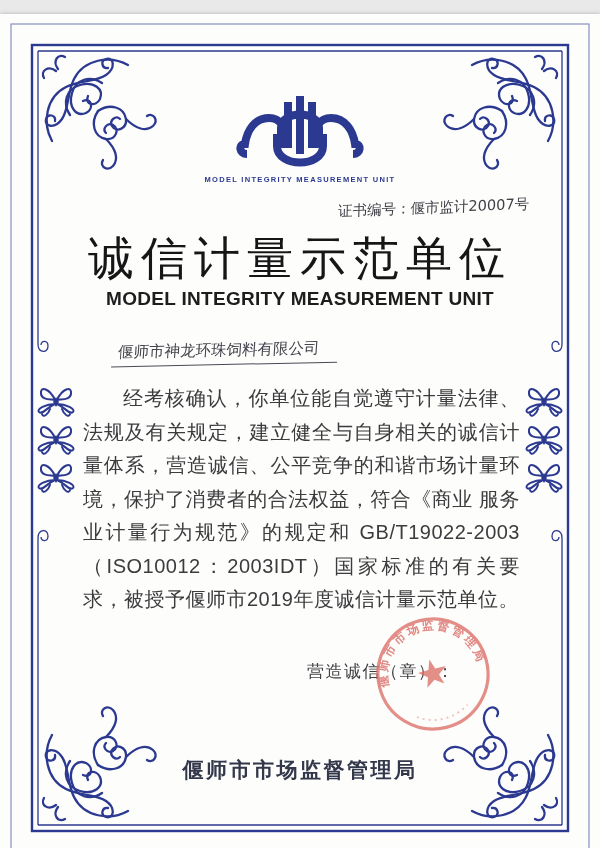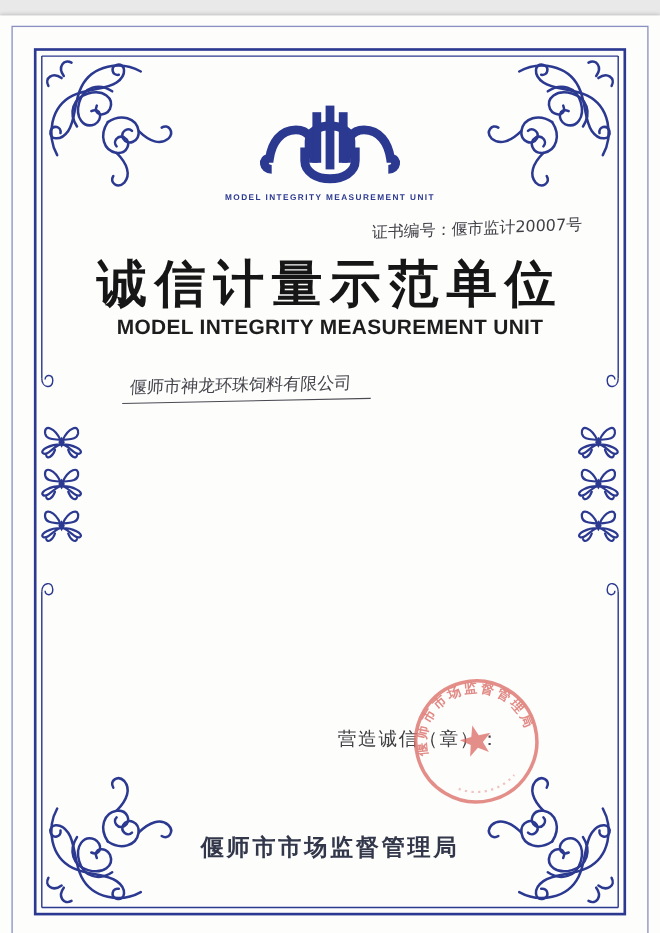--- a/index.html
+++ b/index.html
@@ -11,21 +11,21 @@
   #border-svg{position:absolute;left:0;top:0;}
   
   #logo{left:225px;top:74px;}
   #logo-caption{left:0;top:161px;width:600px;text-align:center;
     font-size:7.5px;font-weight:bold;letter-spacing:1.3px;color:#2b3990;}
   
   #cert-no{left:338px;top:184px;width:210px;font-size:14.5px;color:#3f3f46;
     transform:rotate(-2.2deg) skewX(-4deg);font-family:"DejaVu Sans",cursive;white-space:nowrap;}
   
   #title-cn{left:0;top:214px;width:600px;text-align:center;font-family:"DejaVu Serif","Liberation Serif",serif;
-    font-size:46px;font-weight:bold;letter-spacing:7px;color:#161616;}
+    font-size:46px;font-weight:normal;letter-spacing:7px;color:#161616;}
   #title-en{left:0;top:274px;width:600px;text-align:center;font-size:19px;font-weight:bold;
     letter-spacing:.3px;color:#1d1d1d;}
   
   #company{left:112px;top:322px;font-size:15.5px;color:#44444c;
     font-family:"DejaVu Sans",cursive;transform:rotate(-1.2deg) skewX(-5deg);
     border-bottom:1.6px solid #4a4a52;padding:4px 18px 3px 6px;white-space:nowrap;}
   
   #body-text{left:83px;top:368px;width:437px;font-size:20px;line-height:33.5px;
     color:#3c3c3e;text-align:justify;text-indent:2em;letter-spacing:.5px;}
   
@@ -120,20 +120,21 @@
   </svg>
   <div id="logo-caption" class="abs">MODEL INTEGRITY MEASUREMENT UNIT</div>
 
   <div id="cert-no" class="abs">证书编号：偃市监计20007号</div>
 
   <div id="title-cn" class="abs">诚信计量示范单位</div>
   <div id="title-en" class="abs">MODEL INTEGRITY MEASUREMENT UNIT</div>
 
   <div id="company" class="abs">偃师市神龙环珠饲料有限公司</div>
 
+  <div id="body-text" class="abs">经考核确认，你单位能自觉遵守计量法律、法规及有关规定，建立健全与自身相关的诚信计量体系，营造诚信、公平竞争的和谐市场计量环境，保护了消费者的合法权益，符合《商业 服务业计量行为规范》的规定和 GB/T19022-2003（ISO10012：2003IDT）国家标准的有关要求，被授予偃师市2019年度诚信计量示范单位。</div>
 
   <div id="issuer" class="abs">营造诚信（章）：</div>
 
   <svg id="seal" class="abs" width="124" height="124" viewBox="-62 -62 124 124">
     <g transform="rotate(-14)" opacity="0.78">
       <circle cx="0" cy="0" r="55" stroke="#dd6f68" stroke-width="3.2" fill="none"></circle>
       <path d="M0,-15 L3.5,-4.9 L14.3,-4.6 L5.7,1.9 L8.8,12.1 L0,6 L-8.8,12.1 L-5.7,1.9 L-14.3,-4.6 L-3.5,-4.9 Z" fill="#dd6f68"></path>
       <path id="sealArc" d="M-42,20 A46,46 0 1 1 42,20" fill="none"></path>
       <text font-size="12" fill="#d96862" letter-spacing="2.5" font-weight="bold">
         <textPath href="#sealArc" startOffset="50%" text-anchor="middle">偃师市市场监督管理局</textPath>

